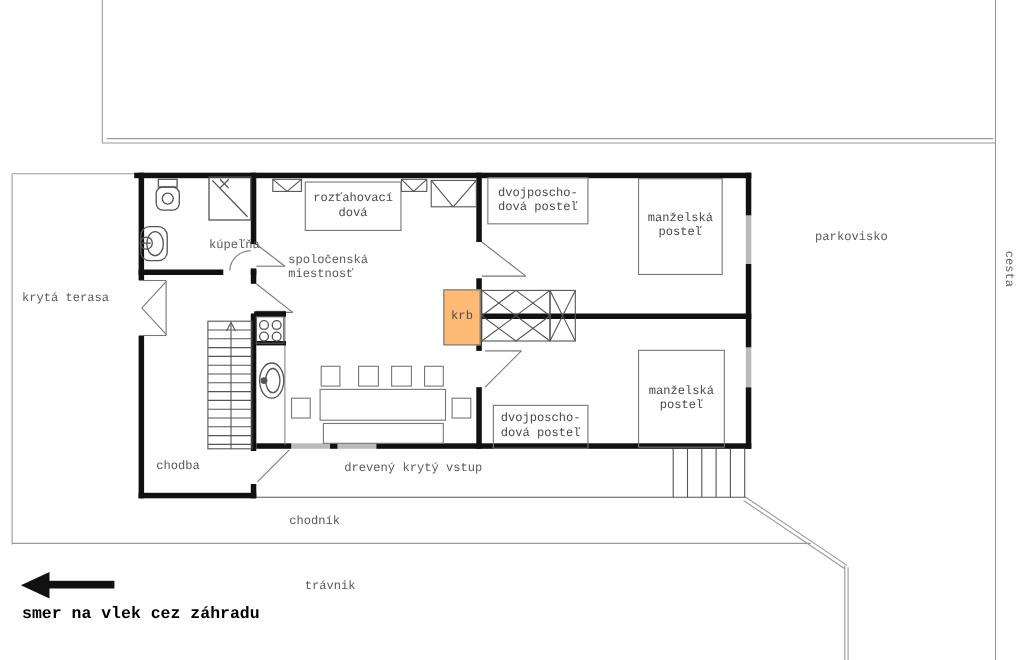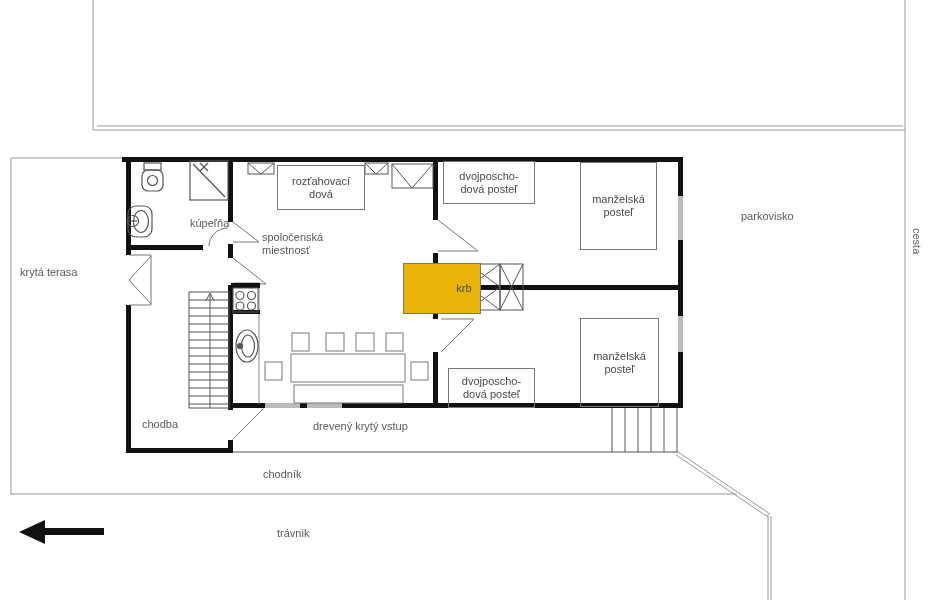--- a/index.html
+++ b/index.html
@@ -1,17 +1,17 @@
 <!DOCTYPE html>
 <html><head>
 <meta charset="utf-8">
 <style>
   html,body{margin:0;padding:0;background:#fff;}
   .plan{position:relative;width:932px;height:600px;background:#ffffff;
-        font-family:Liberation Sans, sans-serif;overflow:hidden;}
+        font-family:Liberation Mono, monospace;overflow:hidden;}
   .plan svg{position:absolute;left:0;top:0;}
   .lbl{position:absolute;color:#5a5a5a;font-size:11px;line-height:13px;white-space:nowrap;}
   .fbox{position:absolute;border:1px solid #777;display:flex;flex-direction:column;
         align-items:center;justify-content:center;text-align:center;
         color:#4a4a4a;font-size:11px;line-height:13px;}
   .road-label{position:absolute;color:#666;font-size:11px;writing-mode:vertical-rl;}
   .dir-label{position:absolute;color:#000;font-size:15px;font-weight:bold;white-space:nowrap;}
 </style>
 </head>
 <body>
@@ -223,30 +223,31 @@
   <div class="fbox" style="left:448px;top:368px;width:85px;height:38px;">
     <span>dvojposcho-</span>
     <span>dová posteľ</span>
   </div>
 
   <div class="fbox" style="left:580px;top:318px;width:77px;height:87px;">
     <span>manželská</span>
     <span>posteľ</span>
   </div>
 
-  <div class="fbox" style="left:403px;top:263px;width:32px;height:49px;background:#eab308;padding-left:44px;">
+  <div class="fbox" style="left:403px;top:263px;width:32px;height:49px;background:#fdba74;">
     <span>krb</span>
   </div>
 
   <div class="lbl" style="left:20px;top:266px;">krytá terasa</div>
   <div class="lbl" style="left:165px;top:217px;padding-left:25px;">kúpeľňa</div>
   <div class="lbl" style="left:262px;top:231px;">
     <span>spoločenská</span><br>
     <span>miestnosť</span>
   </div>
   <div class="lbl" style="left:142px;top:418px;">chodba</div>
   <div class="lbl" style="left:313px;top:420px;">drevený krytý vstup</div>
   <div class="lbl" style="left:698px;top:210px;padding-left:43px;">parkovisko</div>
   <div class="lbl" style="left:263px;top:468px;">chodník</div>
   <div class="lbl" style="left:240px;top:527px;margin-left:37px;">trávnik</div>
   <div class="road-label" style="left:911px;top:228px;">cesta</div>
+  <div class="dir-label" style="left:20px;top:550px;">smer na vlek cez záhradu</div>
 
 </div>
 
 </body></html>

